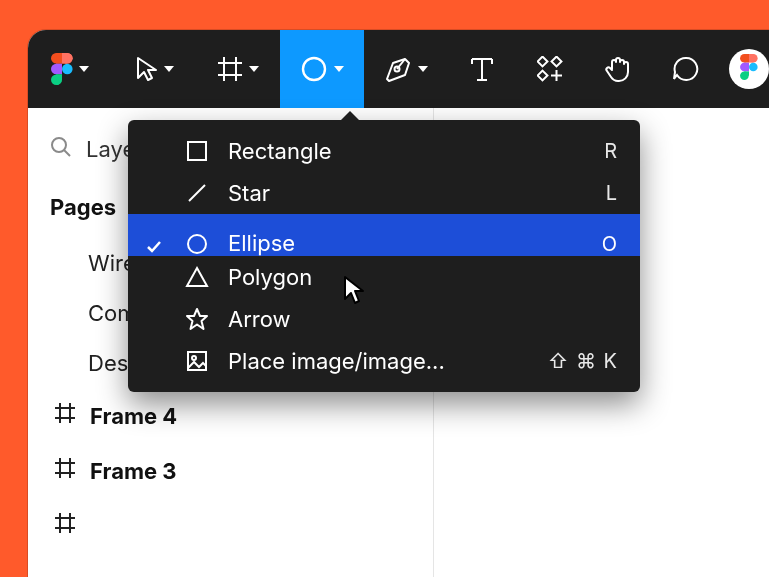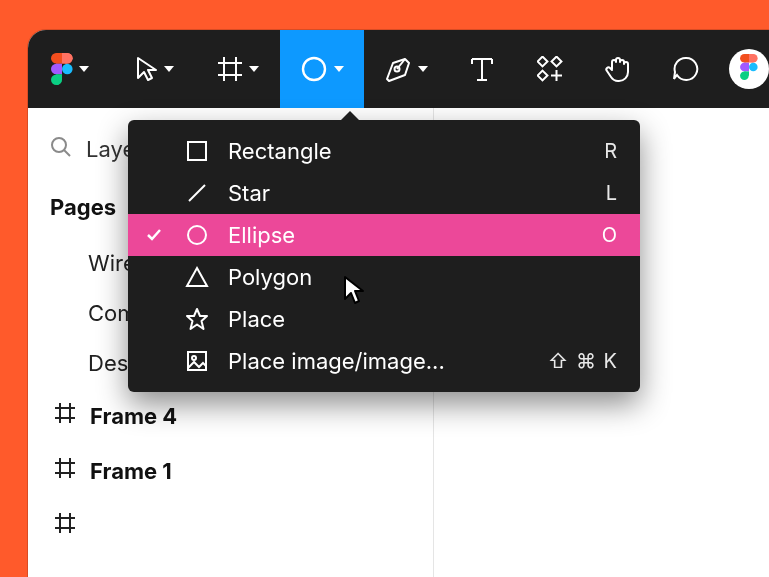--- a/index.html
+++ b/index.html
@@ -123,21 +123,21 @@
   }
   .menu-item {
     display: flex;
     align-items: center;
     height: 42px;
     padding: 0 22px 0 14px;
     gap: 16px;
     font-size: 22px;
     cursor: pointer;
   }
-  .menu-item.selected { background: #ec4899; }
+  .menu-item.selected { background: #1d4ed8; align-items: flex-end; }
   .menu-check { width: 24px; display: flex; justify-content: center; }
   .menu-icon { width: 30px; display: flex; justify-content: center; }
   .menu-label { flex: 1; }
   .menu-shortcut { color: #e8e8e8; font-size: 20px; letter-spacing: 1px; }
   .menu-item.selected .menu-shortcut { color: #ffffff; }
 
   .cursor-overlay {
     position: absolute;
     left: 343px;
     top: 275px;
@@ -306,21 +306,21 @@
       </div>
       <div class="layer-item">
         <span>
           <svg width="22" height="22" viewBox="0 0 22 22" stroke="#222" stroke-width="2">
             <line x1="6" y1="1" x2="6" y2="21"></line>
             <line x1="16" y1="1" x2="16" y2="21"></line>
             <line x1="1" y1="6" x2="21" y2="6"></line>
             <line x1="1" y1="16" x2="21" y2="16"></line>
           </svg>
         </span>
-        <span>Frame 1</span>
+        <span>Frame 3</span>
       </div>
       <div class="layer-item">
         <span>
           <svg width="22" height="22" viewBox="0 0 22 22" stroke="#222" stroke-width="2">
             <line x1="6" y1="1" x2="6" y2="21"></line>
             <line x1="16" y1="1" x2="16" y2="21"></line>
             <line x1="1" y1="6" x2="21" y2="6"></line>
             <line x1="1" y1="16" x2="21" y2="16"></line>
           </svg>
         </span>
@@ -375,21 +375,21 @@
     <span class="menu-label">Polygon</span>
     <span class="menu-shortcut"></span>
   </div>
   <div class="menu-item">
     <span class="menu-check"></span>
     <span class="menu-icon">
       <svg width="24" height="24" viewBox="0 0 24 24" fill="none" stroke="#ffffff" stroke-width="2" stroke-linejoin="round">
           <polygon points="12,2 15,9 22,9 16.5,14 18.5,22 12,17.5 5.5,22 7.5,14 2,9 9,9"></polygon>
         </svg>
     </span>
-    <span class="menu-label">Place</span>
+    <span class="menu-label">Arrow</span>
     <span class="menu-shortcut"></span>
   </div>
   <div class="menu-item">
     <span class="menu-check"></span>
     <span class="menu-icon">
       <svg width="24" height="24" viewBox="0 0 24 24" fill="none" stroke="#ffffff" stroke-width="2">
           <rect x="3" y="3" width="18" height="18"></rect>
           <circle cx="9" cy="9" r="2"></circle>
           <polyline points="3,19 9,13 14,18 18,14 21,17"></polyline>
         </svg>

